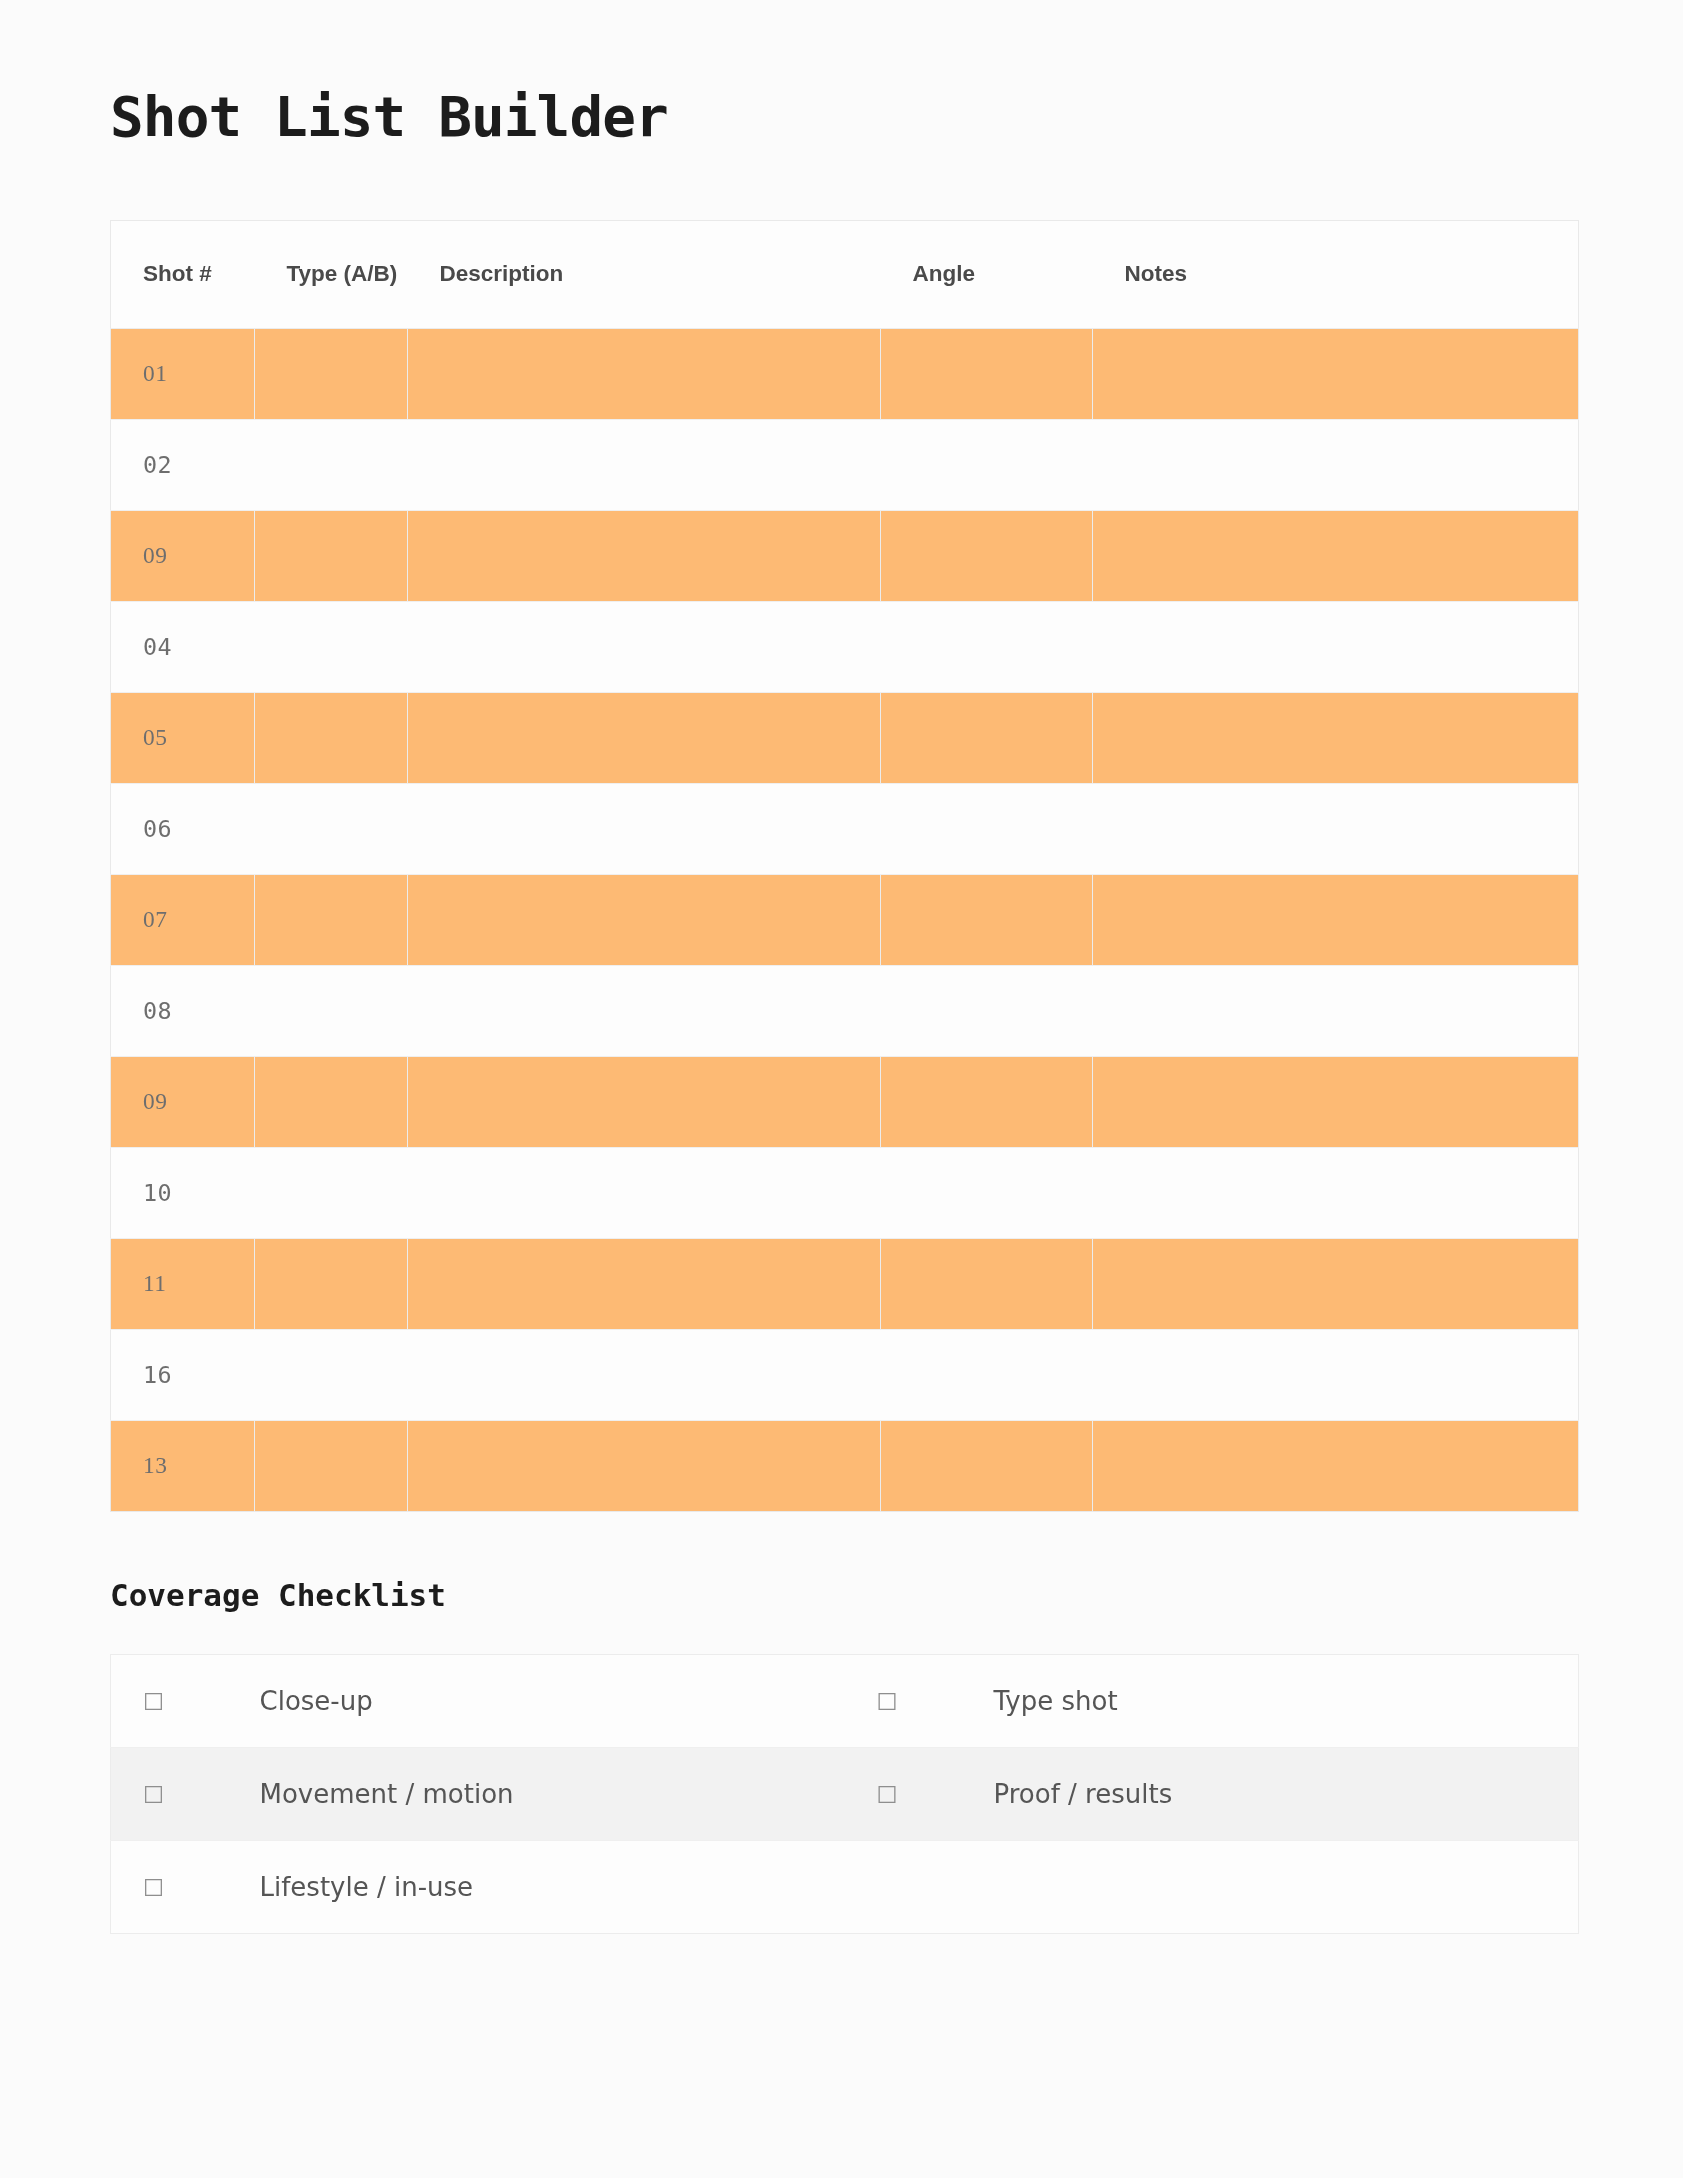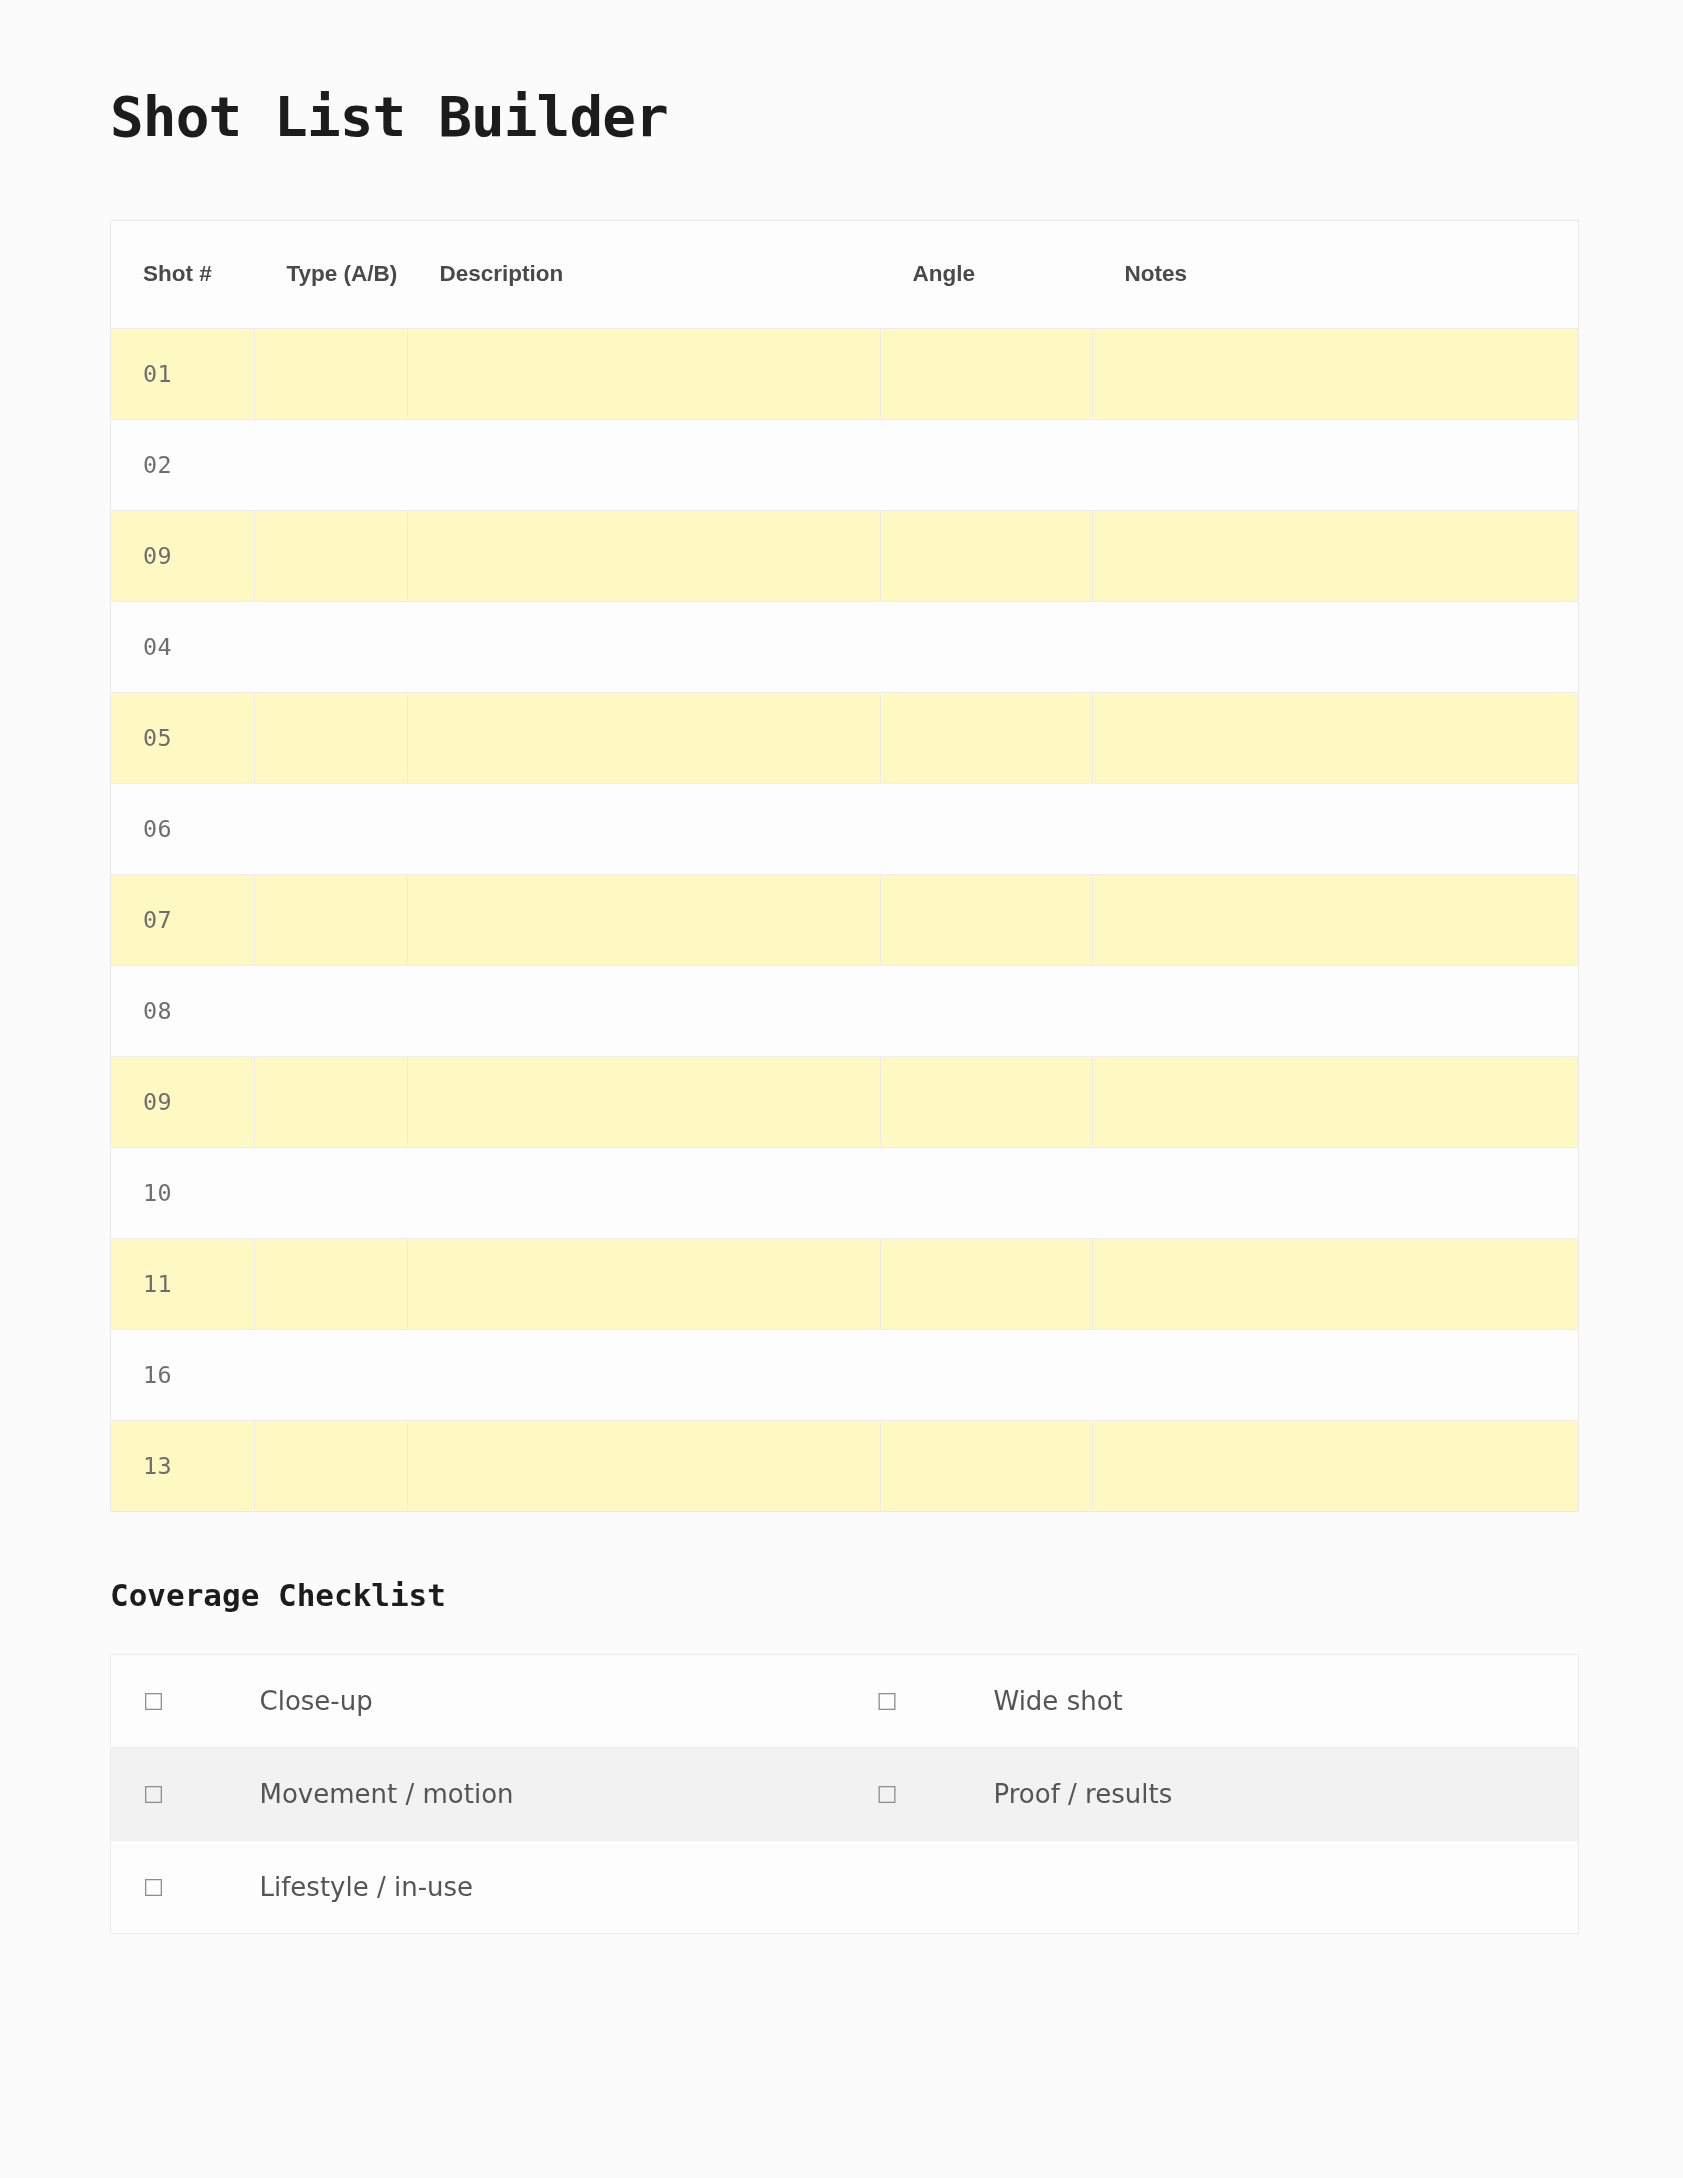--- a/index.html
+++ b/index.html
@@ -54,21 +54,22 @@
   .shot-table td {
     font-family: "DejaVu Sans Mono", monospace;
     font-size: 23.4px;
     color: #6e6e6e;
     padding: 25px 0 25px 32px;
     height: 40px;
     border-bottom: 0.9px solid #efefef;
     letter-spacing: 0.5px;
   }
   .shot-table tr.alt td {
-    background: #fef9c3;
+    background: #fdba74;
+    font-family: Liberation Serif, serif;
   }
   .shot-table tr:last-child td {
     border-bottom: none;
   }
   .col-shot   { width: 144px; }
   .col-type   { width: 153px; }
   .col-desc   { width: 473px; }
   .col-angle  { width: 212px; }
   .col-notes  { width: 486px; }
 
@@ -247,21 +248,21 @@
     </colgroup>
     <tbody>
       <tr>
         <td>
           <span class="checkbox-glyph">☐</span>
         </td>
         <td>Close-up</td>
         <td>
           <span class="checkbox-glyph">☐</span>
         </td>
-        <td>Wide shot</td>
+        <td>Type shot</td>
       </tr>
       <tr class="alt">
         <td>
           <span class="checkbox-glyph">☐</span>
         </td>
         <td>Movement / motion</td>
         <td>
           <span class="checkbox-glyph">☐</span>
         </td>
         <td>Proof / results</td>

